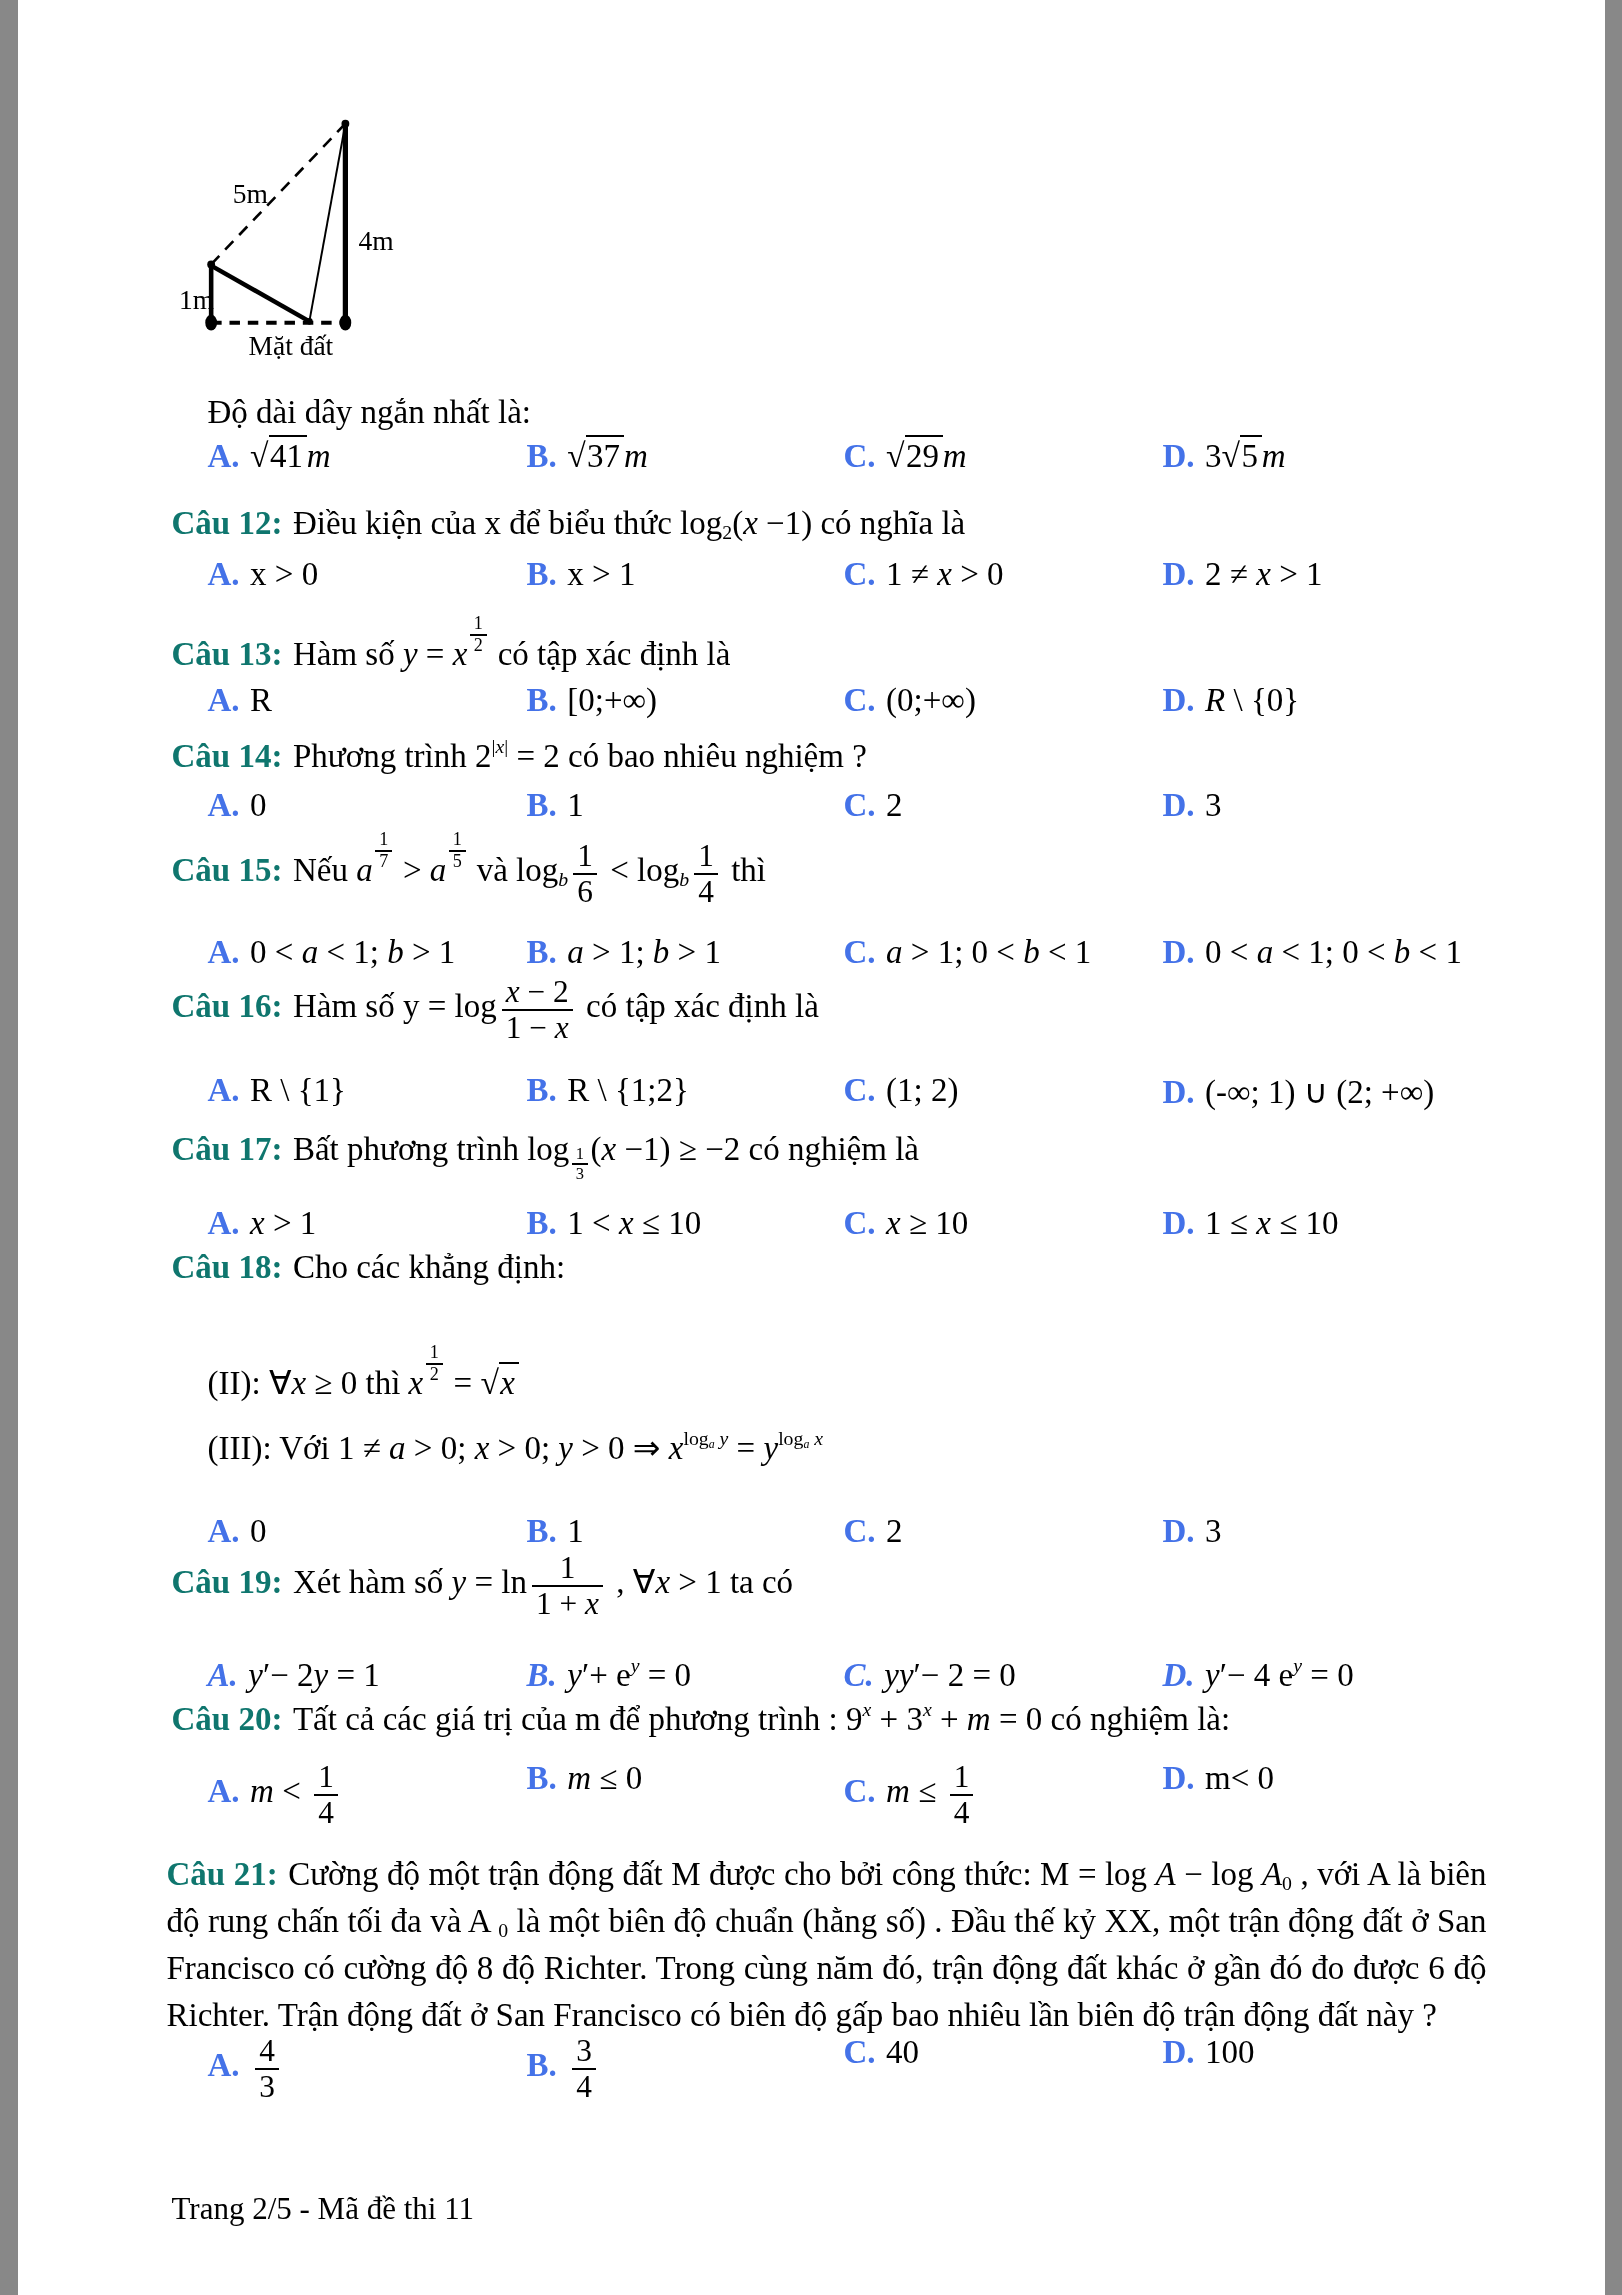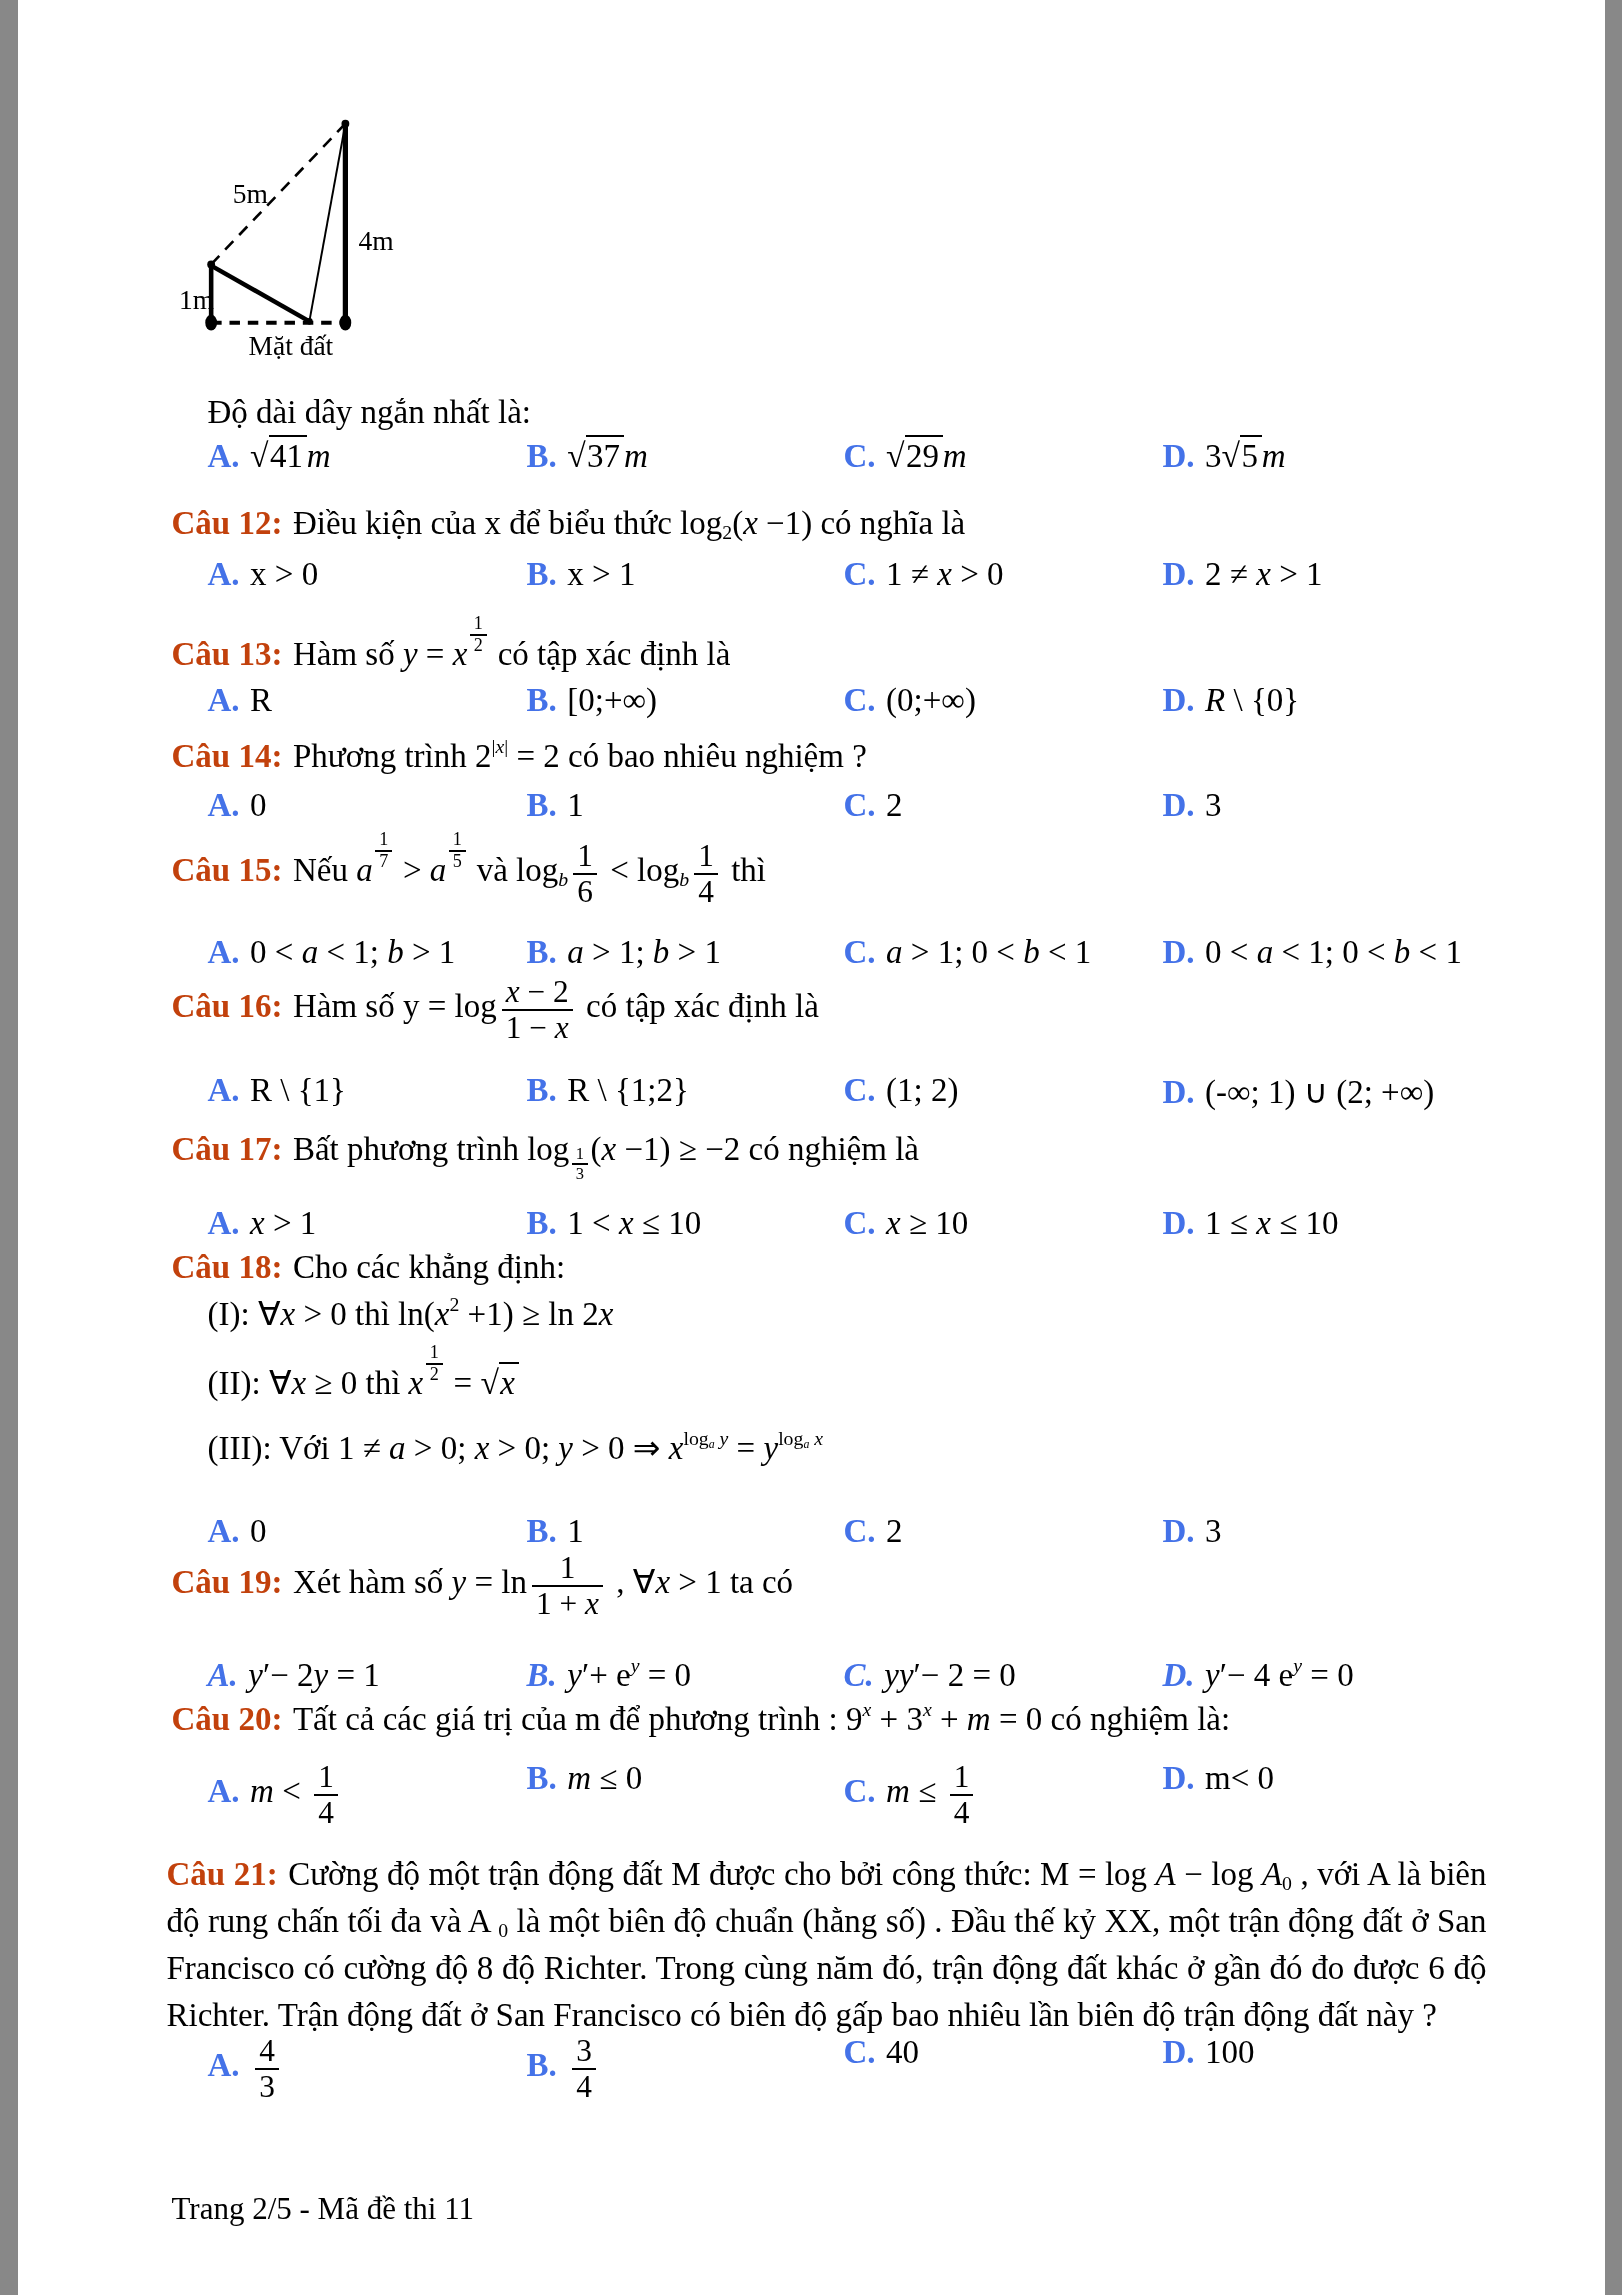--- a/index.html
+++ b/index.html
@@ -1,20 +1,20 @@
 <!DOCTYPE html>
 <html style="font-size:10.5px"><head>
 <meta charset="utf-8">
 <style>
   html,body{margin:0;padding:0;background:#888;}
   .page{position:relative;width:1587px;height:2295px;background:#fff;margin:0 auto;
         font-family:"Liberation Serif",serif;font-size:33px;color:#000;overflow:hidden;}
   .qrow{position:absolute;left:154px;right:85px;white-space:nowrap;}
   .stemrow{position:absolute;left:190px;right:85px;white-space:nowrap;}
-  .qlabel{color:#c2410c;font-weight:bold;margin-right:10.5px;}
+  .qlabel{color:#0f766e;font-weight:bold;margin-right:10.5px;}
   .optrow{position:absolute;left:0;right:0;}
   .opt{position:absolute;white-space:nowrap;}
   .c1{left:190px}.c2{left:509px}.c3{left:826px}.c4{left:1145px}
   .okey{color:#4472e8;font-weight:bold;margin-right:10.5px;}
   .itkeys .okey{font-style:italic;}
   .it{font-style:italic;}
   .sup{font-size:0.6em;vertical-align:0.7em;line-height:0;}
   .sub{font-size:0.6em;vertical-align:-0.25em;line-height:0;}
   .big{font-size:1.55em;vertical-align:-0.18em;line-height:0;}
   .frac{display:inline-block;text-align:center;vertical-align:middle;line-height:1.08;margin:0 5.2px;font-size:0.95em;}
@@ -119,21 +119,20 @@
   <div class="optrow" style="top:1205px">
     <span class="opt c1"><span class="okey">A.</span><span><span class="it">x</span><span> &gt; 1</span></span></span>
     <span class="opt c2"><span class="okey">B.</span><span><span>1 &lt; </span><span class="it">x</span><span> ≤ 10</span></span></span>
     <span class="opt c3"><span class="okey">C.</span><span><span class="it">x</span><span> ≥ 10</span></span></span>
     <span class="opt c4"><span class="okey">D.</span><span><span>1 ≤ </span><span class="it">x</span><span> ≤ 10</span></span></span>
   </div>
 
   <div class="qrow" style="top:1249px">
     <span class="qlabel">Câu 18:</span><span>Cho các khẳng định:</span>
   </div>
-  <div class="stemrow" style="top:1294px"><span>(I):  ∀</span><span class="it">x</span><span> &gt; 0  thì  ln(</span><span class="it">x</span><span class="sup">2</span><span> +1) ≥ ln 2</span><span class="it">x</span></div>
   <div class="stemrow" style="top:1343px"><span>(II):  ∀</span><span class="it">x</span><span> ≥ 0  thì  </span><span class="it">x</span><span class="frac supfrac"><span class="fr-num">1</span><span class="fr-den">2</span></span><span> = </span><span class="sqrt"><span class="rad">√</span><span class="radc"><span class="it">x</span></span></span></div>
   <div class="stemrow" style="top:1428px"><span>(III): Với 1 ≠ </span><span class="it">a</span><span> &gt; 0; </span><span class="it">x</span><span> &gt; 0; </span><span class="it">y</span><span> &gt; 0 ⇒ </span><span class="it">x</span><span class="sup"><span>log</span><span class="sub"><span class="it">a</span></span><span class="it"> y</span></span><span> = </span><span class="it">y</span><span class="sup"><span>log</span><span class="sub"><span class="it">a</span></span><span class="it"> x</span></span></div>
   <div class="optrow" style="top:1513px">
     <span class="opt c1"><span class="okey">A.</span><span><span>0</span></span></span>
     <span class="opt c2"><span class="okey">B.</span><span><span>1</span></span></span>
     <span class="opt c3"><span class="okey">C.</span><span><span>2</span></span></span>
     <span class="opt c4"><span class="okey">D.</span><span><span>3</span></span></span>
   </div>
 
   <div class="qrow" style="top:1551px">

